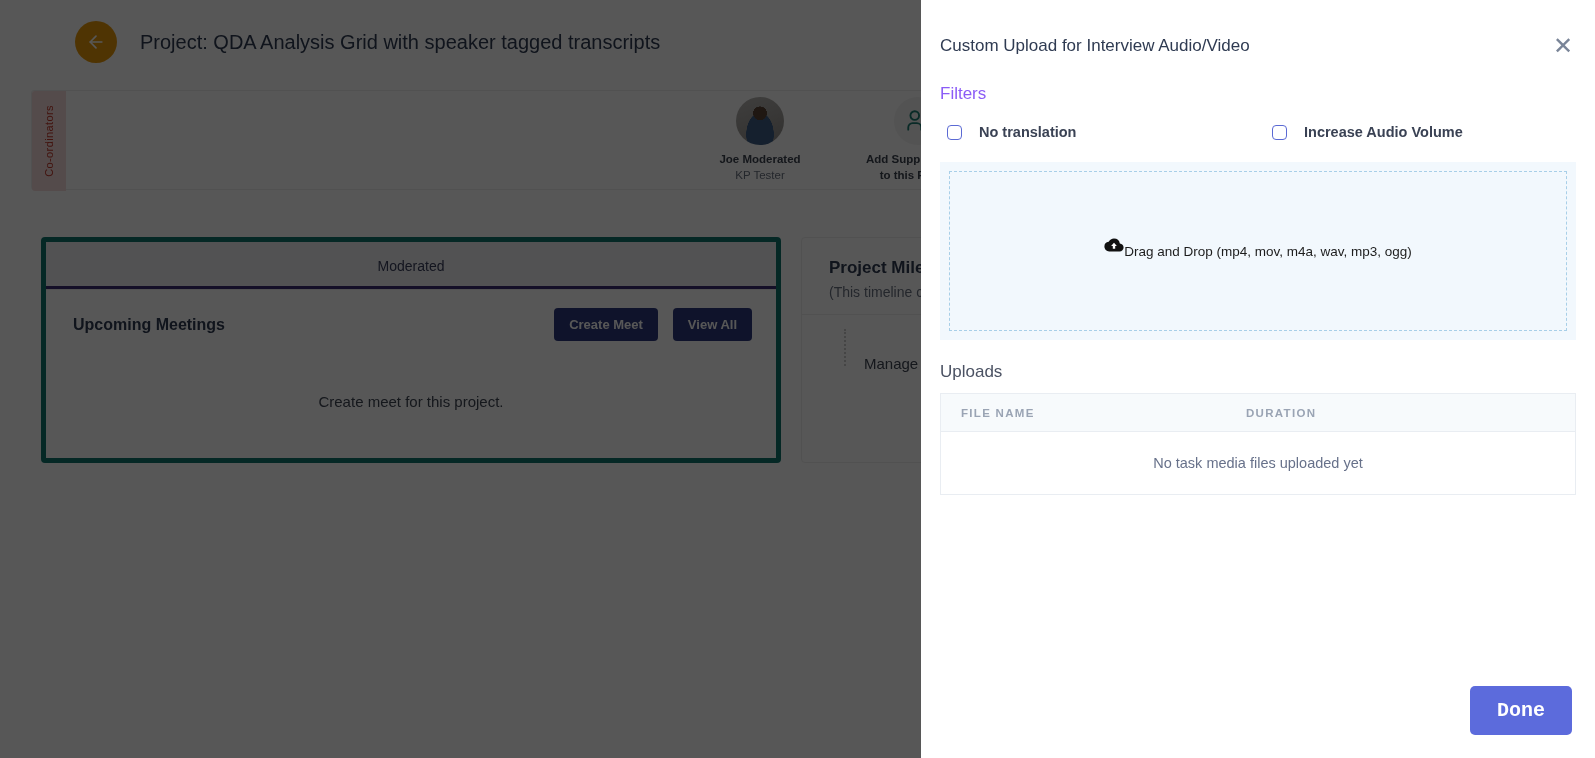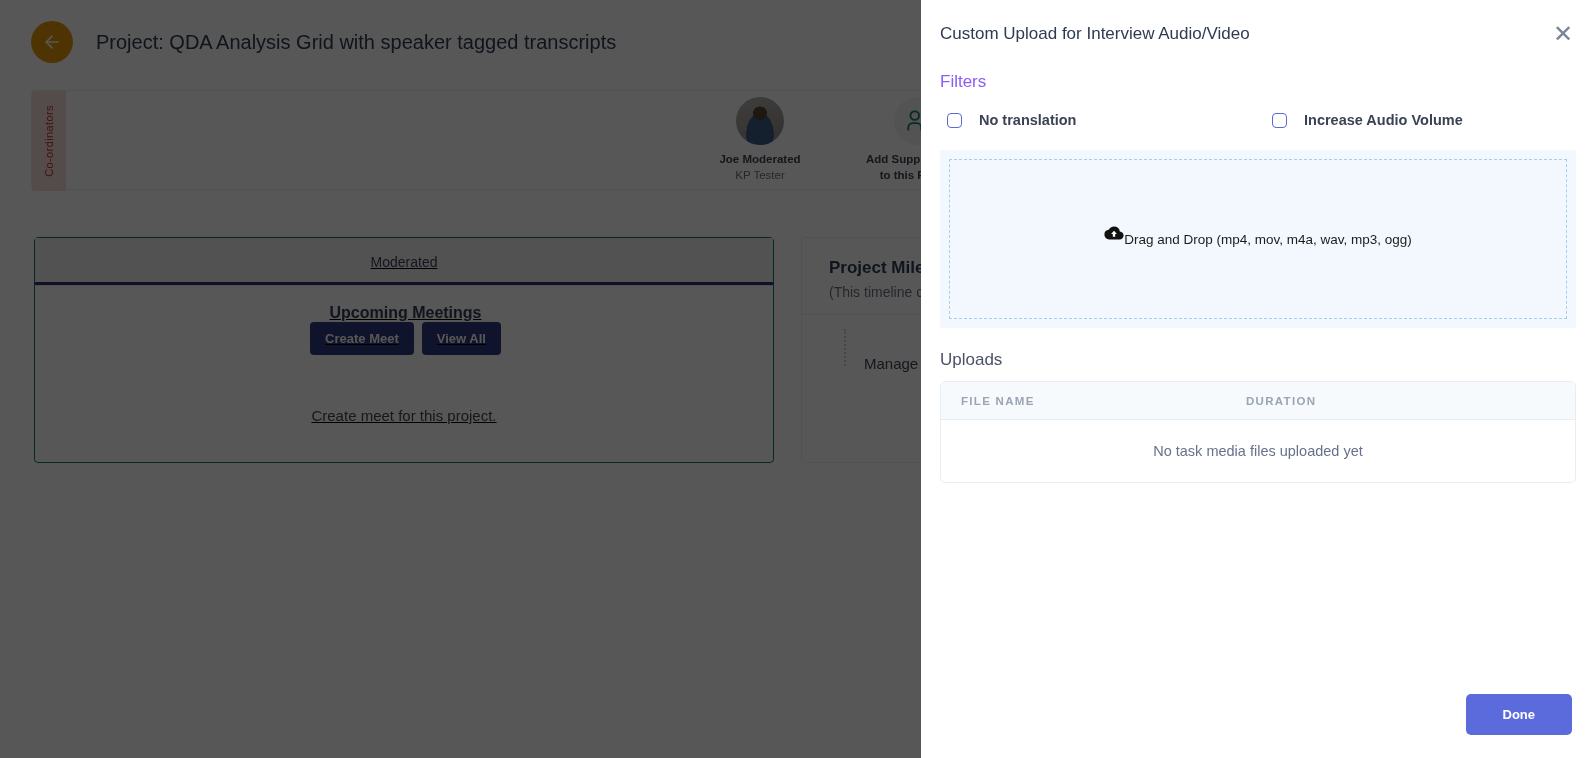--- a/index.html
+++ b/index.html
@@ -11,21 +11,21 @@
   }
   #root { position: relative; width: 1595px; height: 758px; }
 
   
   .bg-app {
     position: absolute; inset: 0;
     background: #ffffff;
   }
   .bg-header {
     position: absolute; left: 0; top: 0; width: 100%; height: 84px;
-    display: flex; align-items: center;
+    display: flex; align-items: center; padding-left: 44px;
   }
   .back-btn {
     width: 42px; height: 42px; border-radius: 50%;
     background: #e8990b;
     margin-left: 31px;
     display: flex; align-items: center; justify-content: center;
     border: none; cursor: pointer;
   }
   .back-btn svg { display: block; }
   .project-title {
@@ -78,38 +78,37 @@
     margin: 0 auto 7px;
     background: #f3f3f3;
     display: flex; align-items: center; justify-content: center;
   }
   .person-name { font-size: 11.5px; color: #3d4451; font-weight: bold; line-height: 1.35; }
   .person-role { font-size: 11.5px; color: #6a7281; line-height: 1.35; }
   .person-sub  { font-size: 11.5px; color: #3d4451; font-weight: bold; line-height: 1.35; }
 
   
   .left-card {
-    position: absolute; left: 34px; top: 237px;
+    position: absolute; left: 41px; top: 237px;
     width: 740px; height: 226px;
-    background: #fff; border: 1px solid #0f766e; border-radius: 4px; text-decoration: underline;
+    background: #fff; border: 5px solid #0f766e; border-radius: 4px;
   }
   .tabs { display: flex; height: 48px; border-bottom: 1px solid #ececec; }
   .tab {
     flex: 1; display: flex; align-items: center; justify-content: center;
     font-size: 14px; color: #4c5363; cursor: pointer;
     background: #fbfbfb;
   }
   .tab.active { background: #f1f1f4; color: #3a3f5c; box-shadow: inset 0 -3px 0 #3b2c73; }
   .meet-row {
     display: flex; align-items: center; justify-content: space-between;
     padding: 18px 24px 0 27px;
-    flex-direction: column;
   }
   .meet-title { font-size: 16px; color: #2f3b52; font-weight: bold; }
-  .meet-btns { display: flex; gap: 8px; }
+  .meet-btns { display: flex; gap: 15px; }
   .btn-primary {
     background: #2e3a7e; color: #fff; border: none; border-radius: 4px;
     font-size: 13px; padding: 9px 15px; cursor: pointer; font-weight: bold;
     font-family: "Liberation Sans", sans-serif;
   }
   .meet-empty {
     text-align: center; font-size: 15px; color: #3f4654; margin-top: 52px;
   }
 
   
@@ -137,21 +136,21 @@
 
   
   .panel {
     position: absolute; right: 0; top: 0;
     width: 674px; height: 758px;
     background: #ffffff;
     display: flex; flex-direction: column;
   }
   .panel-head {
     display: flex; align-items: flex-start; justify-content: space-between;
-    padding: 24px 22px 0 19px;
+    padding: 36px 22px 0 19px;
     gap: 28px;
   }
   .panel-title { font-size: 17px; color: #2f3b52; font-weight: 400; }
   .close-btn {
     background: none; border: none; cursor: pointer;
     color: #7a8598; font-size: 24px; line-height: 1;
     padding: 0; margin-top: -2px; font-family: "Liberation Sans", sans-serif;
   }
   .panel-body { flex: 1; padding: 0 19px 0 19px; overflow: hidden; }
 
@@ -184,21 +183,21 @@
     align-items: center; justify-content: center;
     cursor: pointer;
   }
   .drop-icon { margin-bottom: 9px; }
   .drop-text { font-size: 13.5px; color: #1d1d1d; }
 
   .uploads-title { font-size: 17px; color: #4b5263; margin-top: 22px; }
   .table {
     margin-top: 11px;
     border: 1px solid #e9edf2;
-    border-radius: 5px;
+    border-radius: 0;
     background: #fff;
   }
   .thead {
     display: flex; background: #f7fafc; height: 38px; align-items: center;
     border-bottom: 1px solid #e9edf2;
   }
   .th {
     font-size: 11.5px; letter-spacing: 1.3px; color: #9aa4b4; font-weight: bold;
   }
   .th-file { width: 305px; padding-left: 20px; }
@@ -206,22 +205,22 @@
   .tbody-empty {
     height: 62px; display: flex; align-items: center; justify-content: center;
     font-size: 14.5px; color: #67718a;
   }
 
   .panel-foot {
     padding: 0 23px 23px 0; display: flex; justify-content: flex-end;
   }
   .done-btn {
     background: #5c6bdc; color: #fff; border: none; border-radius: 5px;
-    font-size: 13px; font-weight: bold; padding: 13px 37px; cursor: pointer;
-    font-family: Liberation Sans, sans-serif;
+    font-size: 20px; font-weight: bold; padding: 13px 27px; cursor: pointer;
+    font-family: Liberation Mono, monospace;
   }
 </style>
 </head>
 <body>
 
 <div id="root">
 
   <div class="bg-app">
 
     <div class="bg-header">

